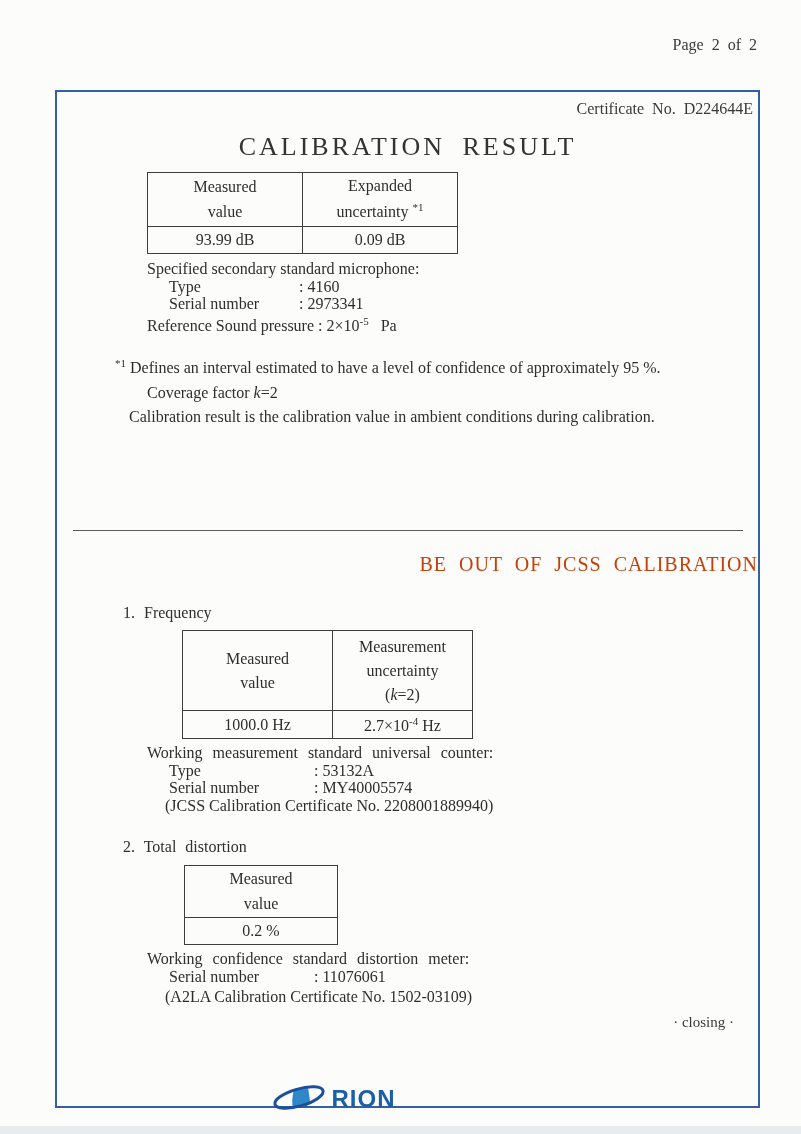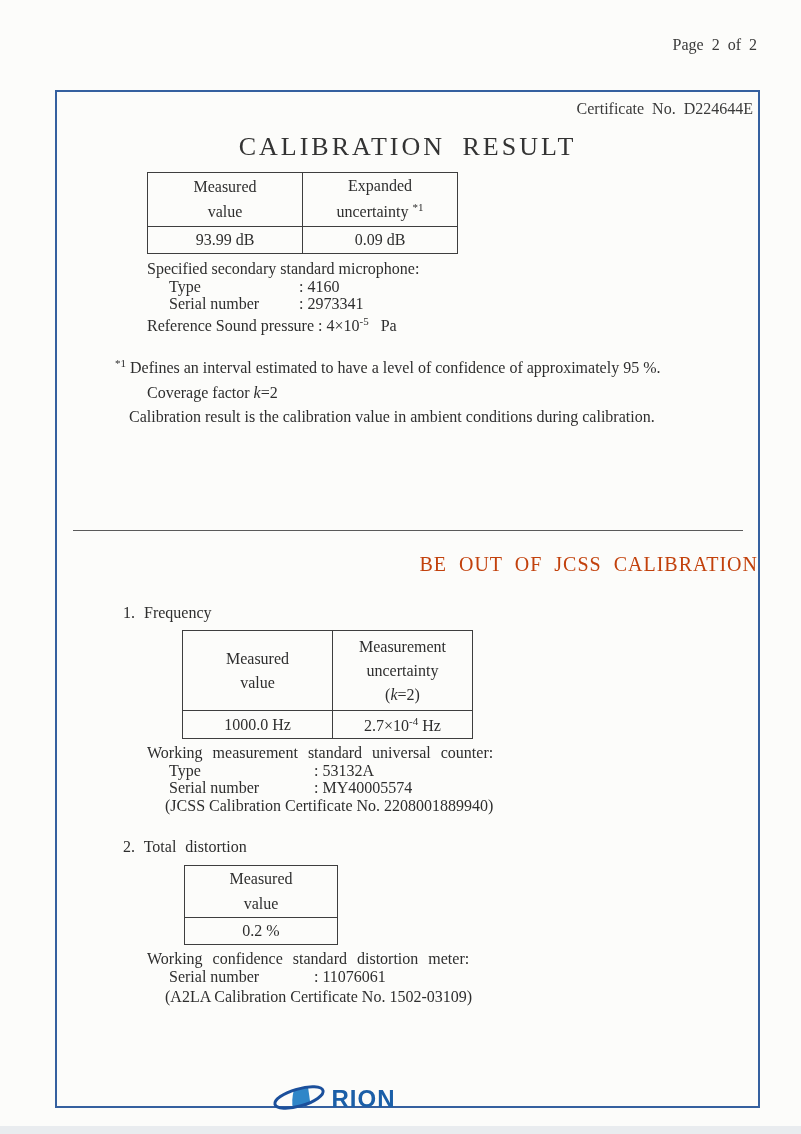--- a/index.html
+++ b/index.html
@@ -103,21 +103,21 @@
     <div class="detail-block">
       <div class="row">Specified secondary standard microphone:</div>
       <div class="row indent">
         <span class="lab1">Type</span><span>: 4160</span>
       </div>
       <div class="row indent">
         <span class="lab1">Serial number</span><span>: 2973341</span>
       </div>
       <div class="row">
         <span>Reference Sound pressure :</span>
-        <span>4×10</span><span class="sup">-5</span>
+        <span>2×10</span><span class="sup">-5</span>
         <span style="margin-left:8px">Pa</span>
       </div>
     </div>
 
     <div class="notes">
       <div class="note1">
         <span class="sup">*1</span>
         <span>Defines an interval estimated to have a level of confidence of approximately 95 %.</span>
       </div>
       <div class="note2">
@@ -183,20 +183,21 @@
       </table>
 
     <div class="detail-block" style="margin-top:5px">
       <div class="row wide">Working confidence standard distortion meter:</div>
       <div class="row indent">
         <span class="lab2">Serial number</span><span>: 11076061</span>
       </div>
       <div class="row" style="padding-left:18px; padding-top:3px">(A2LA Calibration Certificate No. 1502-03109)</div>
     </div>
 
+    <div class="closing">· closing ·</div>
 
   </div>
 
   <div class="footer-logo">
     <svg width="58" height="34" viewBox="0 0 58 34">
       <path d="M24 7 L38 5 L40 19 Q40 23 34 24.5 L23 26 Q21 20 24 7 Z" fill="#2f86c8"></path>
       <ellipse cx="29" cy="15.5" rx="25" ry="8.5" fill="none" stroke="#1b4f9b" stroke-width="3" transform="rotate(-16 29 15.5)"></ellipse>
     </svg>
     <span class="logo-text">RION</span>
   </div>

